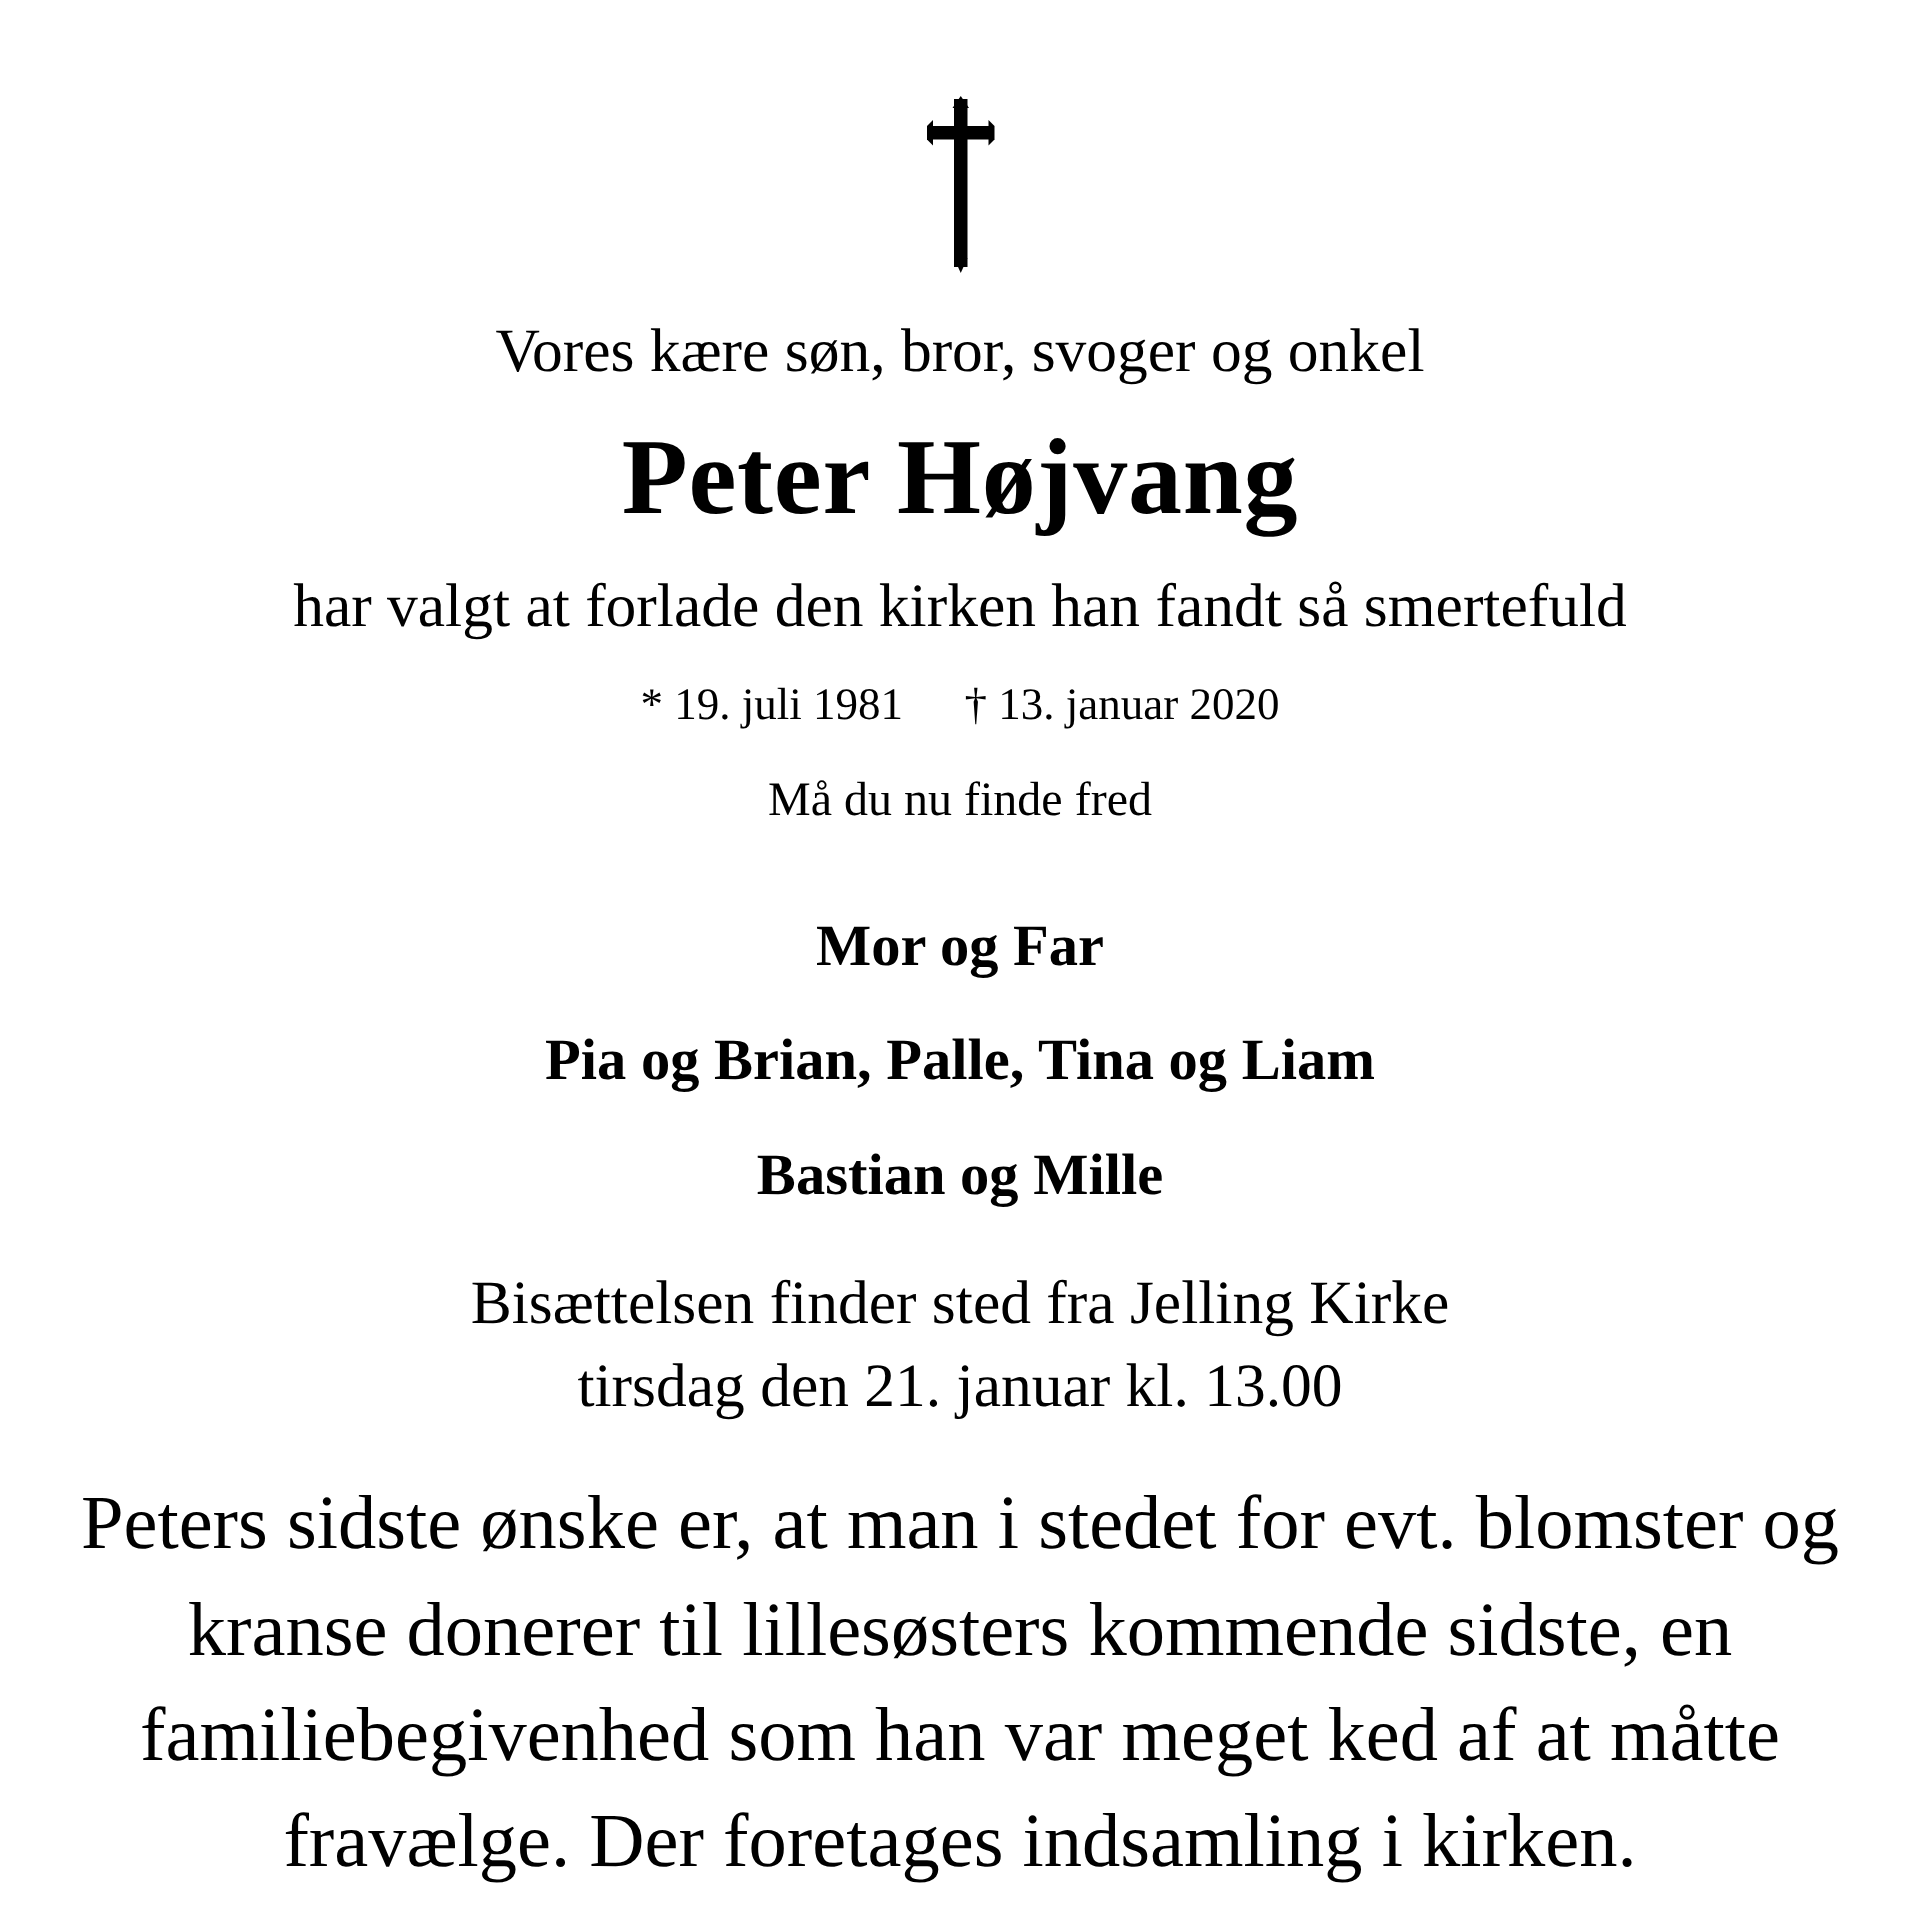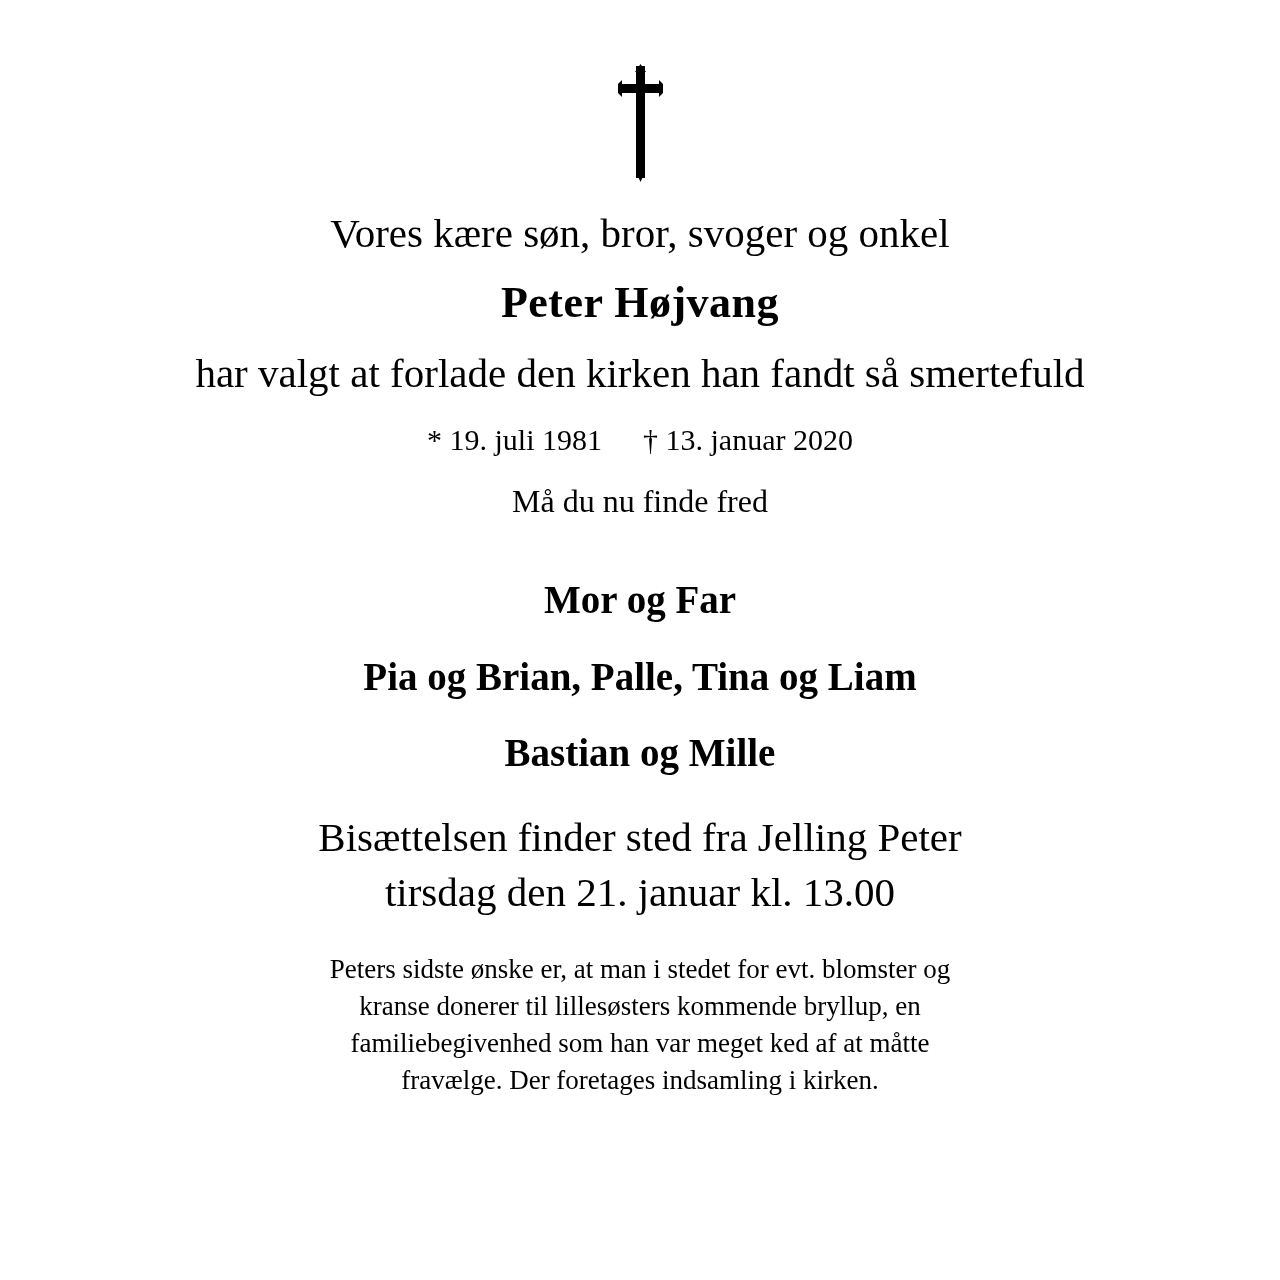--- a/index.html
+++ b/index.html
@@ -31,21 +31,21 @@
   .cross svg {
     display: block;
   }
   .relation {
     font-size: 41px;
     line-height: 1.15;
     margin-bottom: 22px;
     white-space: nowrap;
   }
   .name {
-    font-size: 44px;
+    font-size: 72px;
     font-weight: bold;
     line-height: 1.1;
     margin-bottom: 22px;
     letter-spacing: 0.5px;
   }
   .subtitle {
     font-size: 41px;
     line-height: 1.15;
     margin-bottom: 26px;
     white-space: nowrap;
@@ -77,21 +77,21 @@
   }
   .ceremony {
     font-size: 41px;
     line-height: 1.35;
     margin-bottom: 30px;
   }
   .ceremony .line {
     display: block;
   }
   .note {
-    font-size: 27px;
+    font-size: 51px;
     line-height: 1.38;
     max-width: 1215px;
   }
   .note .line {
     display: block;
   }
 </style>
 </head>
 <body>
 
@@ -124,24 +124,24 @@
 
   <div class="wish">Må du nu finde fred</div>
 
   <div class="family">
     <span class="line">Mor og Far</span>
     <span class="line">Pia og Brian, Palle, Tina og Liam</span>
     <span class="line">Bastian og Mille</span>
   </div>
 
   <div class="ceremony">
-    <span class="line">Bisættelsen finder sted fra Jelling Peter</span>
+    <span class="line">Bisættelsen finder sted fra Jelling Kirke</span>
     <span class="line">tirsdag den 21. januar kl. 13.00</span>
   </div>
 
   <div class="note">
     <span class="line">Peters sidste ønske er, at man i stedet for evt. blomster og</span>
-    <span class="line">kranse donerer til lillesøsters kommende bryllup, en</span>
+    <span class="line">kranse donerer til lillesøsters kommende sidste, en</span>
     <span class="line">familiebegivenhed som han var meget ked af at måtte</span>
     <span class="line">fravælge. Der foretages indsamling i kirken.</span>
   </div>
 
 </div>
 
 </body></html>

